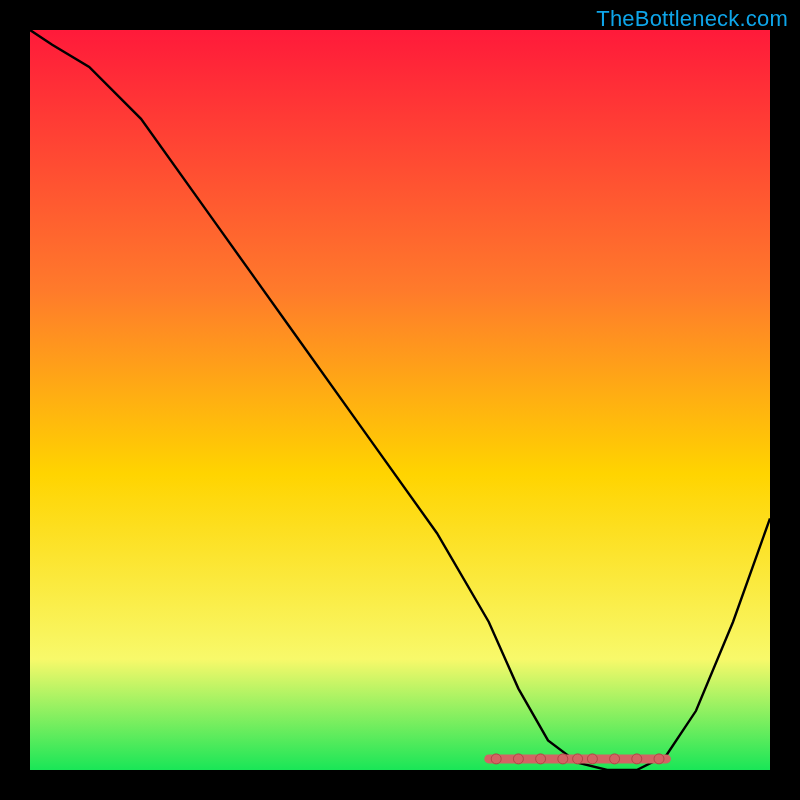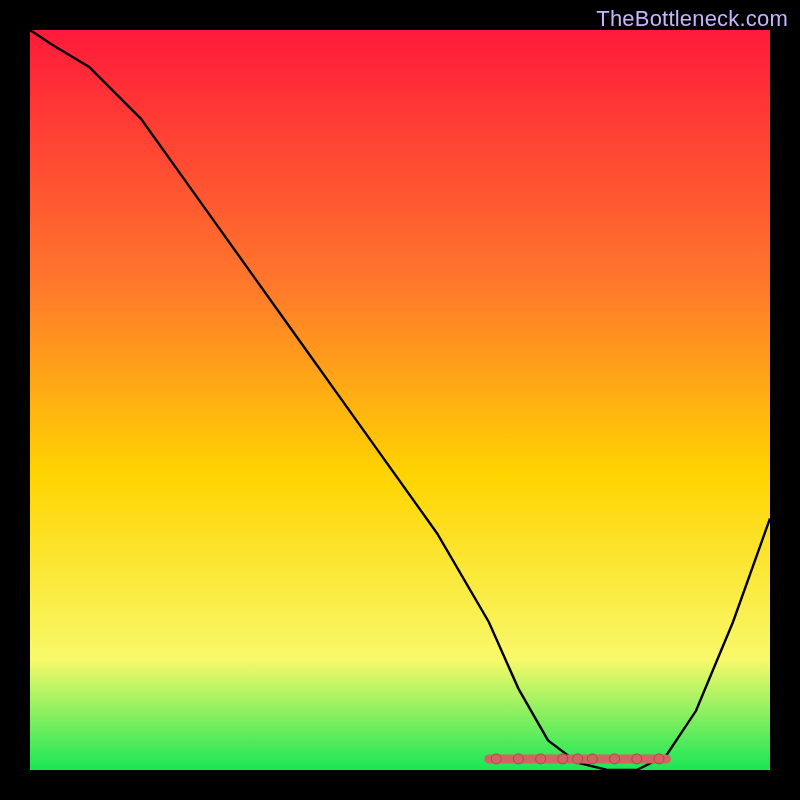--- a/index.html
+++ b/index.html
@@ -9,21 +9,21 @@
     width: 800px;
     height: 800px;
     background: #000;
   }
   .watermark {
     position: absolute;
     top: 6px;
     right: 12px;
     font-family: Arial, Helvetica, sans-serif;
     font-size: 22px;
-    color: #c4b5fd;
+    color: #0ea5e9;
     font-weight: 500;
     letter-spacing: 0.2px;
   }
   svg.plot {
     position: absolute;
     left: 30px;
     top: 30px;
     width: 740px;
     height: 740px;
   }

